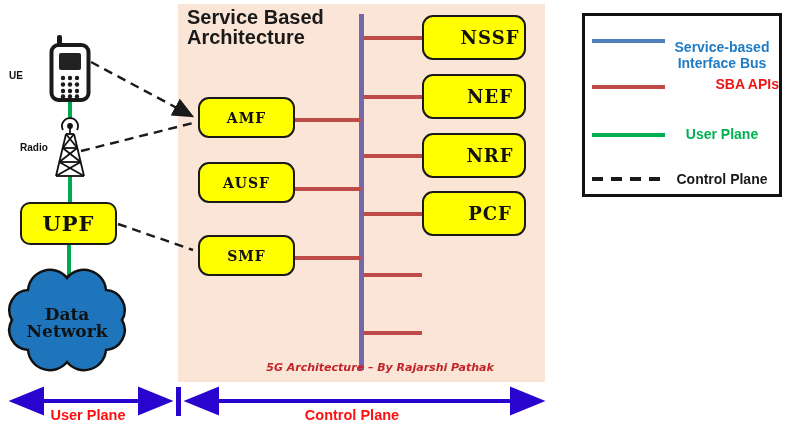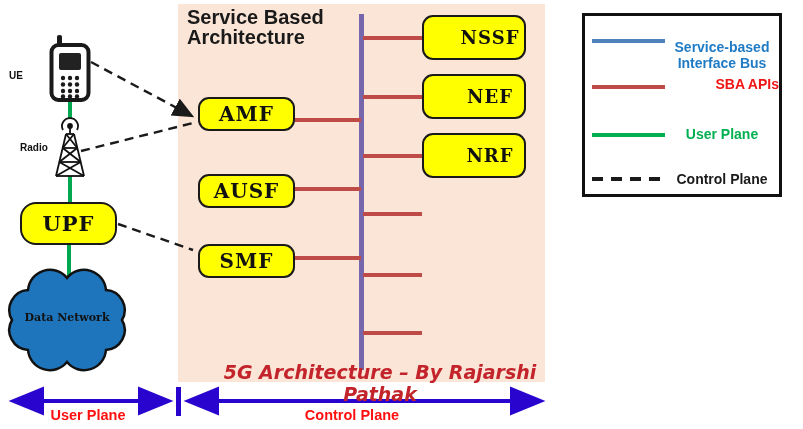--- a/index.html
+++ b/index.html
@@ -5,40 +5,40 @@
   html,body{margin:0;padding:0;background:#fff;}
   .stage{position:relative;width:803px;height:429px;background:#fff;overflow:hidden;
          font-family:"Liberation Sans",sans-serif;}
   .abs{position:absolute;}
 
   
   .panel{left:178px;top:4px;width:367px;height:378px;background:var(--panel-bg,#FBE5D6);z-index:1;}
   .panel-title{left:187px;top:7px;width:150px;font-weight:bold;font-size:20px;line-height:20px;
                color:#1a1a1a;z-index:4;}
   .caption{left:190px;top:361px;width:380px;text-align:center;font-family:"DejaVu Sans",sans-serif;
-           font-style:italic;font-weight:bold;font-size:19px;color:var(--caption-red,#C3242B);z-index:4;}
+           font-style:italic;font-weight:bold;font-size:11px;color:var(--caption-red,#C3242B);z-index:4;}
 
   
   .nf{background:var(--nf-fill,#FFFF00);border:2px solid #1a1a1a;border-radius:11px;z-index:4;
       display:flex;align-items:center;justify-content:center;box-sizing:border-box;
       font-family:"DejaVu Serif",serif;font-weight:bold;color:#111;letter-spacing:1px;}
-  .nf-l{width:97px;height:34px;left:198px;font-size:20px;}
+  .nf-l{width:97px;height:41px;left:198px;font-size:14px;}
   .nf-r{width:104px;height:45px;left:422px;font-size:18px;padding-left:32px;}
-  .upf{left:20px;top:202px;width:97px;height:43px;font-size:21px;border-radius:16px;}
+  .upf{left:20px;top:202px;width:97px;height:43px;font-size:21px;border-radius:10px;}
 
   
   .bus{left:359px;top:14px;width:5px;height:356px;background:var(--bus,#7667AC);z-index:3;}
   .api{height:4px;background:var(--api,#BE4B48);z-index:3;}
   .api-l{left:295px;width:66px;}
   .api-r{left:363px;width:59px;}
 
   
   .side-label{font-weight:bold;font-size:10px;color:#111;z-index:4;}
   .cloud-label{left:24px;top:306px;width:86px;text-align:center;font-family:"DejaVu Serif",serif;
-               font-weight:bold;font-size:11px;line-height:24px;color:#111;z-index:4;}
+               font-weight:bold;font-size:17px;line-height:17px;color:#111;z-index:4;}
 
   
   .legend{left:582px;top:13px;width:200px;height:184px;border:3px solid #111;background:#fff;
           box-sizing:border-box;z-index:4;}
   .lg-line{position:absolute;left:7px;width:73px;height:4px;}
   .lg-label{position:absolute;left:80px;width:114px;text-align:center;font-weight:bold;
             font-size:14px;line-height:16px;}
 
   
   .plane-label{color:var(--red-label,#FF0F0F);font-weight:600;font-size:14.5px;text-align:center;z-index:4;}
@@ -135,26 +135,27 @@
   <div class="abs api api-r" style="top:212px"></div>
   <div class="abs api api-r" style="top:273px"></div>
   <div class="abs api api-r" style="top:331px"></div>
 
   <div class="abs side-label" style="left:9px;top:70px">UE</div>
   <div class="abs side-label" style="left:20px;top:142px">Radio</div>
   <div class="abs nf upf">UPF</div>
   <div class="abs cloud-label">Data Network</div>
 
   <div class="abs nf nf-l" style="top:97px">AMF</div>
-  <div class="abs nf nf-l" style="top:174px">AUSF</div>
-  <div class="abs nf nf-l" style="top:244px">SMF</div>
+  <div class="abs nf nf-l" style="top:162px">AUSF</div>
+  <div class="abs nf nf-l" style="top:235px">SMF</div>
 
   <div class="abs nf nf-r" style="top:15px">NSSF</div>
   <div class="abs nf nf-r" style="top:74px">NEF</div>
   <div class="abs nf nf-r" style="top:133px">NRF</div>
+  <div class="abs nf nf-r" style="top:191px">PCF</div>
 
   <div class="abs legend">
     <span class="lg-line" style="top: 23px; background: rgb(79, 129, 189);"></span>
     <span class="lg-label" style="top: 9px; color: rgb(31, 123, 196); margin-top: 14px;">Service-based Interface Bus</span>
     <span class="lg-line" style="top: 69px; background: rgb(190, 75, 72);"></span>
     <span class="lg-label" style="top: 60px; color: rgb(239, 21, 21); text-align: right;">SBA APIs</span>
     <span class="lg-line" style="top: 117px; background: rgb(0, 176, 80);"></span>
     <span class="lg-label" style="top: 110px; color: rgb(0, 176, 80);">User Plane</span>
     <span class="lg-line" style="top: 161px; background: repeating-linear-gradient(90deg, rgb(26, 26, 26) 0px, rgb(26, 26, 26) 11px, transparent 11px, transparent 19px);"></span>
     <span class="lg-label" style="top: 155px; color: rgb(26, 26, 26);">Control Plane</span>

